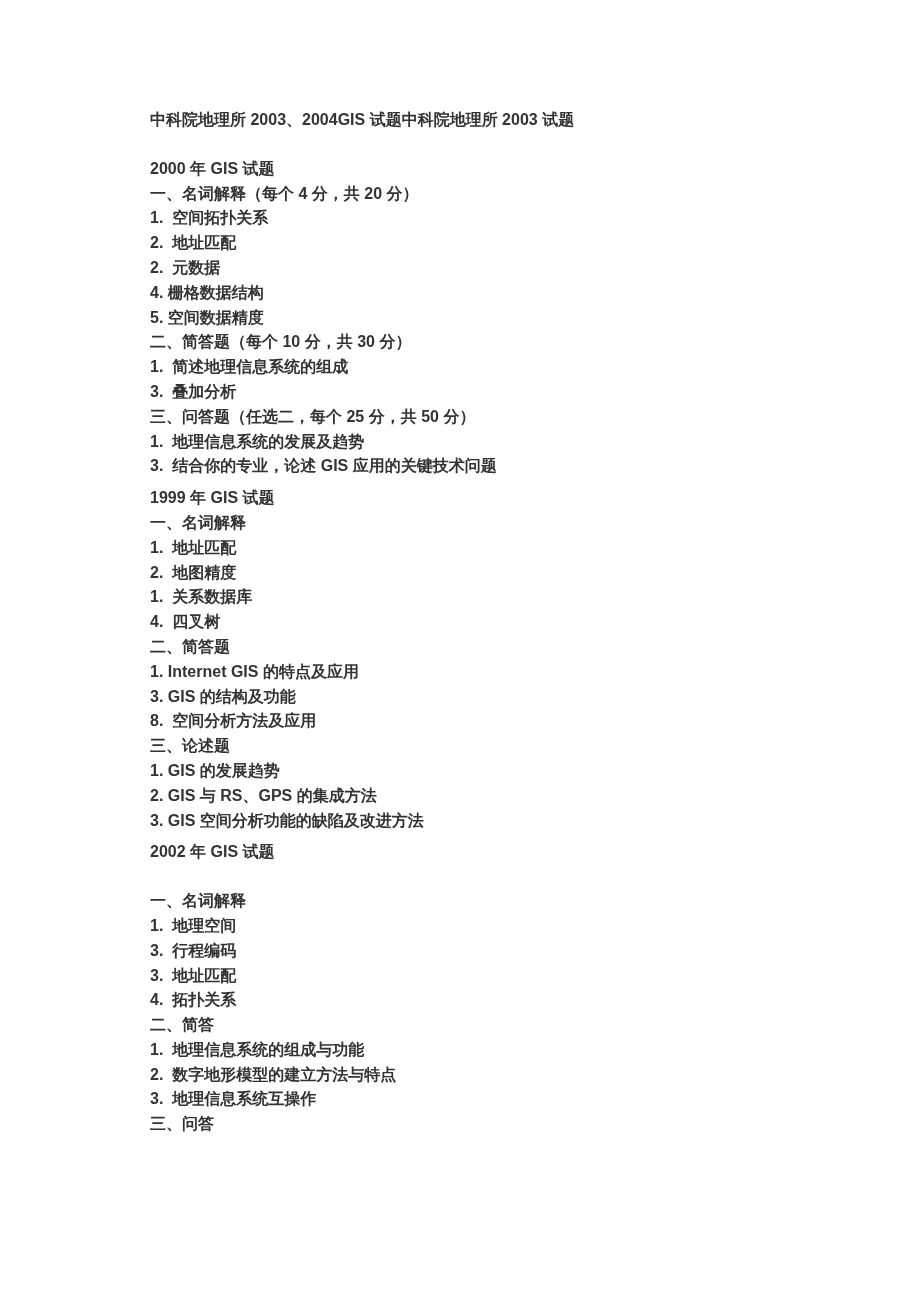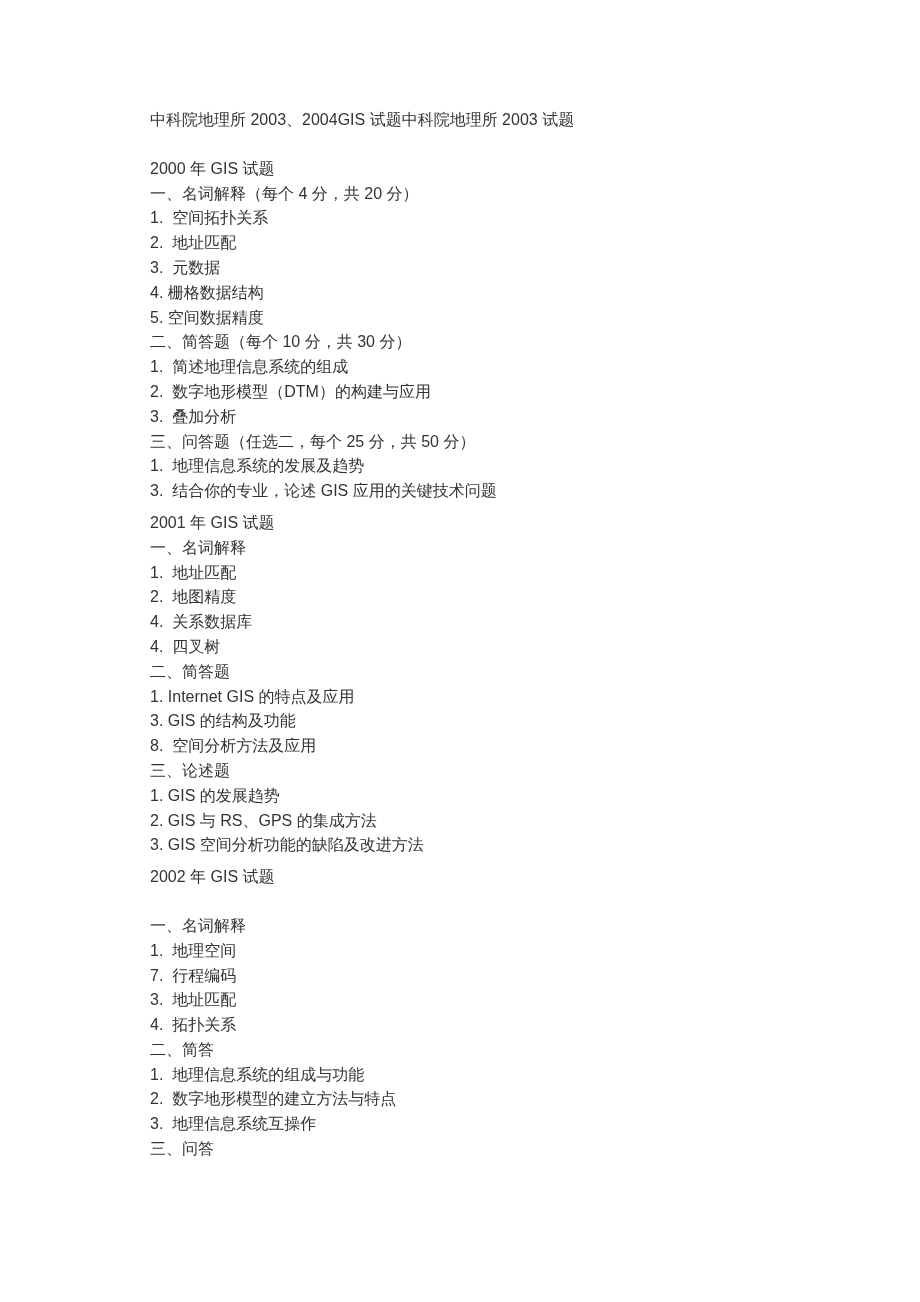--- a/index.html
+++ b/index.html
@@ -1,18 +1,19 @@
 <!DOCTYPE html>
 <html><head>
   <meta charset="utf-8">
   <style>
     * {
       margin: 0;
       padding: 0;
       box-sizing: border-box;
+      font-weight: bold;
     }
     body {
       background: #ffffff;
       font-family: "Microsoft YaHei", "SimSun", sans-serif;
       font-size: 16px;
       color: #333333;
       padding: 108px 150px 40px 150px;
       width: 920px;
       line-height: 1.55;
     }
@@ -32,49 +33,48 @@
 </head>
 <body>
 
 <div class="document-title line">中科院地理所 2003、2004GIS 试题中科院地理所 2003 试题</div>
 
 <div id="content">
     <div class="line section-header">2000 年 GIS 试题</div>
     <div class="line">一、名词解释（每个 4 分，共 20 分）</div>
     <div class="line">1.  空间拓扑关系</div>
     <div class="line">2.  地址匹配</div>
-    <div class="line">3.  元数据</div>
+    <div class="line">2.  元数据</div>
     <div class="line">4. 栅格数据结构</div>
     <div class="line">5. 空间数据精度</div>
     <div class="line">二、简答题（每个 10 分，共 30 分）</div>
     <div class="line">1.  简述地理信息系统的组成</div>
-    <div class="line">2.  数字地形模型（DTM）的构建与应用</div>
     <div class="line">3.  叠加分析</div>
     <div class="line">三、问答题（任选二，每个 25 分，共 50 分）</div>
     <div class="line">1.  地理信息系统的发展及趋势</div>
     <div class="line">3.  结合你的专业，论述 GIS 应用的关键技术问题</div>
-    <div class="line section-header">2001 年 GIS 试题</div>
+    <div class="line section-header">1999 年 GIS 试题</div>
     <div class="line">一、名词解释</div>
     <div class="line">1.  地址匹配</div>
     <div class="line">2.  地图精度</div>
-    <div class="line">4.  关系数据库</div>
+    <div class="line">1.  关系数据库</div>
     <div class="line">4.  四叉树</div>
     <div class="line">二、简答题</div>
     <div class="line">1. Internet GIS 的特点及应用</div>
     <div class="line">3. GIS 的结构及功能</div>
     <div class="line">8.  空间分析方法及应用</div>
     <div class="line">三、论述题</div>
     <div class="line">1. GIS 的发展趋势</div>
     <div class="line">2. GIS 与 RS、GPS 的集成方法</div>
     <div class="line">3. GIS 空间分析功能的缺陷及改进方法</div>
     <div class="line section-header">2002 年 GIS 试题</div>
     <div class="blank-line"></div>
     <div class="line">一、名词解释</div>
     <div class="line">1.  地理空间</div>
-    <div class="line">7.  行程编码</div>
+    <div class="line">3.  行程编码</div>
     <div class="line">3.  地址匹配</div>
     <div class="line">4.  拓扑关系</div>
     <div class="line">二、简答</div>
     <div class="line">1.  地理信息系统的组成与功能</div>
     <div class="line">2.  数字地形模型的建立方法与特点</div>
     <div class="line">3.  地理信息系统互操作</div>
     <div class="line">三、问答</div>
   </div>
 
 </body></html>

